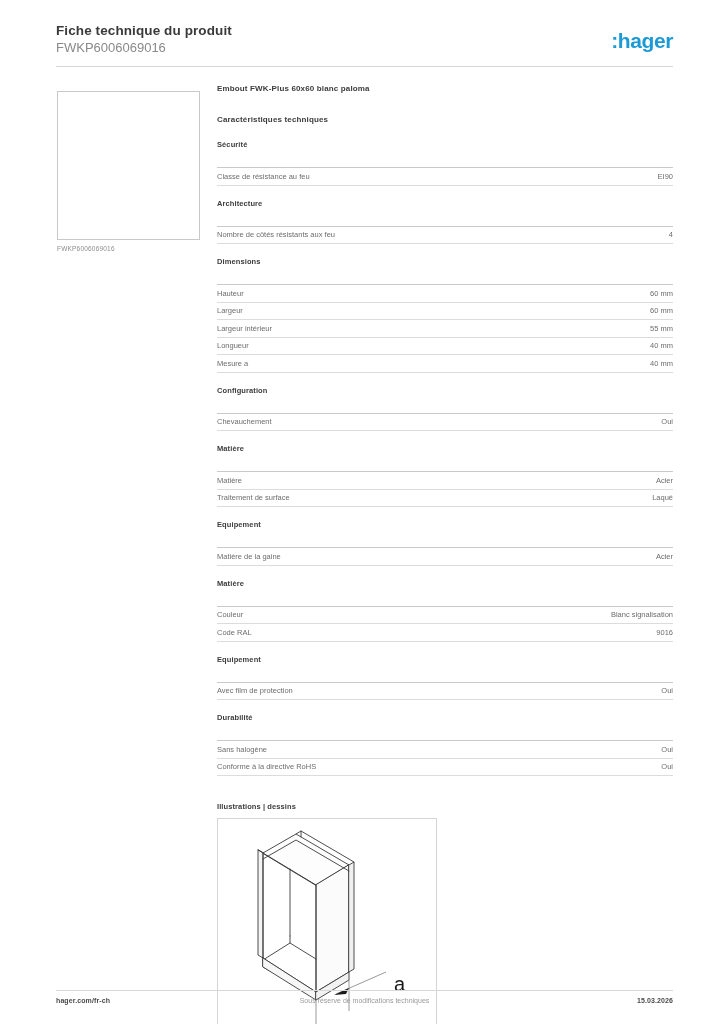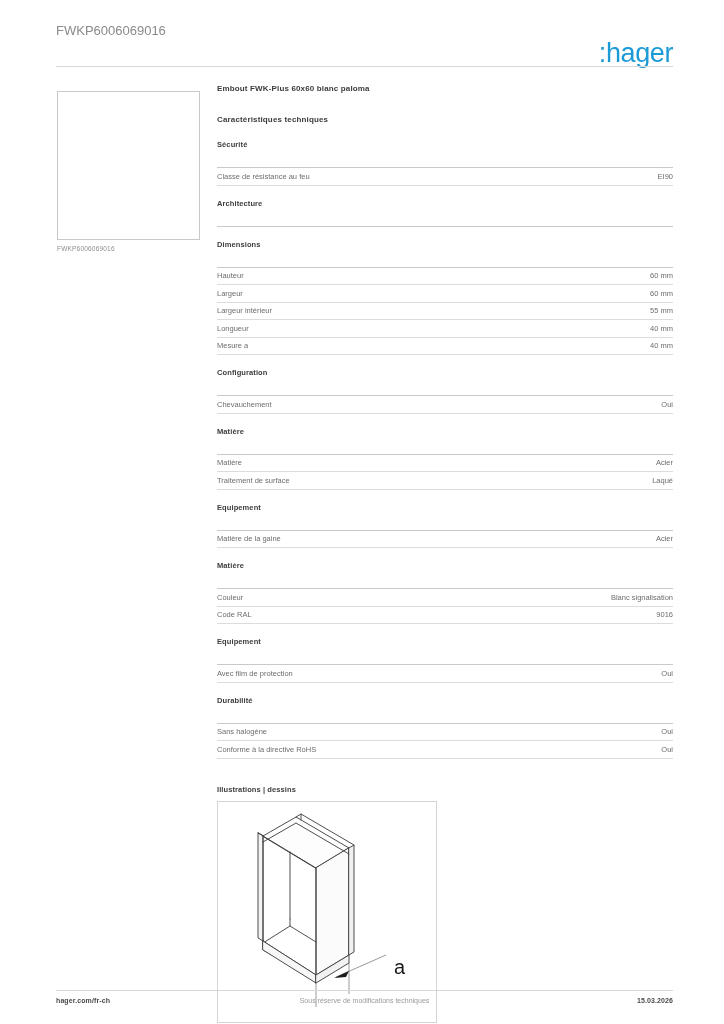--- a/index.html
+++ b/index.html
@@ -36,23 +36,23 @@
   .doc-subtitle {
     font-size: 13px;
     font-weight: normal;
     color: #8a8a8a;
     line-height: 17px;
     margin: 0;
   }
   .logo {
     position: absolute;
     right: 0;
-    top: 20px;
-    font-size: 27px;
-    font-weight: normal;
+    top: 8px;
+    font-size: 21px;
+    font-weight: bold;
     color: #1b9ad6;
     letter-spacing: -0.4px;
     line-height: 22px;
   }
   .header-rule {
     position: absolute;
     left: 56px;
     top: 66px;
     width: 617px;
     height: 1px;
@@ -172,20 +172,21 @@
   }
   .footer-right {
     position: absolute; right: 0; top: 0;
     font-weight: bold; color: #4a4a4a; letter-spacing: 0.1px;
   }
 </style>
 </head>
 <body>
 
 <div class="header">
+  <p class="doc-title">Fiche technique du produit</p>
   <p class="doc-subtitle">FWKP6006069016</p>
   <div class="logo" style="color: rgb(27, 154, 214);">
     <span>:</span><span>hager</span>
   </div>
 </div>
 <div class="header-rule"></div>
 
 <div class="product-img-box"></div>
 <div class="product-img-caption">FWKP6006069016</div>
 
@@ -196,20 +197,24 @@
   <div id="spec-groups-container">
       <div class="spec-group">
         <div class="group-head">Sécurité</div>
         <div class="spec-row">
           <span class="k">Classe de résistance au feu</span>
           <span class="v">EI90</span>
         </div>
       </div>
       <div class="spec-group">
         <div class="group-head">Architecture</div>
+        <div class="spec-row">
+          <span class="k">Nombre de côtés résistants aux feu</span>
+          <span class="v">4</span>
+        </div>
       </div>
       <div class="spec-group">
         <div class="group-head">Dimensions</div>
         <div class="spec-row">
           <span class="k">Hauteur</span>
           <span class="v">60 mm</span>
         </div>
         <div class="spec-row">
           <span class="k">Largeur</span>
           <span class="v">60 mm</span>

